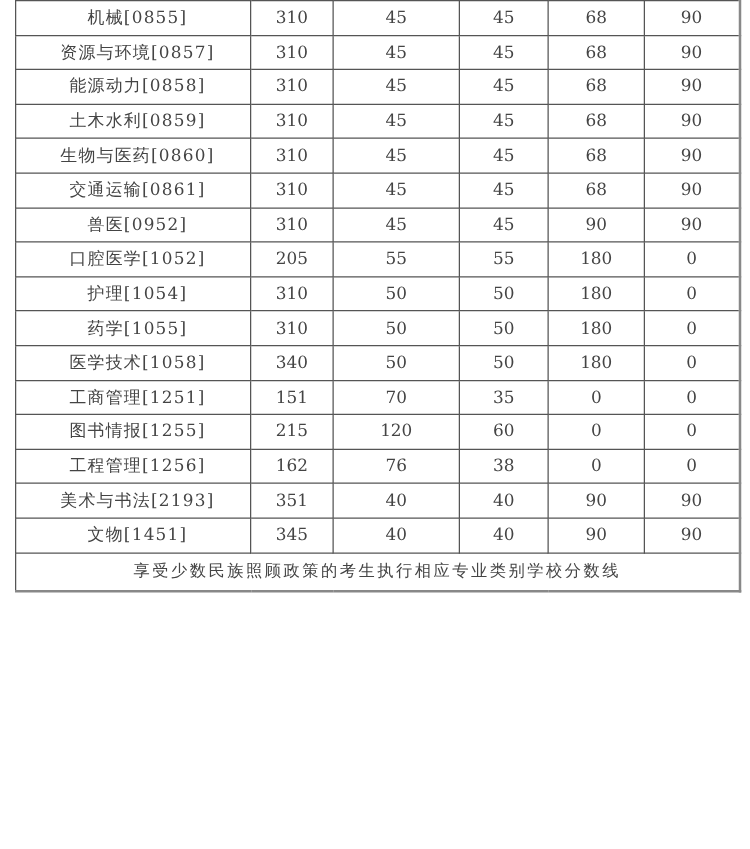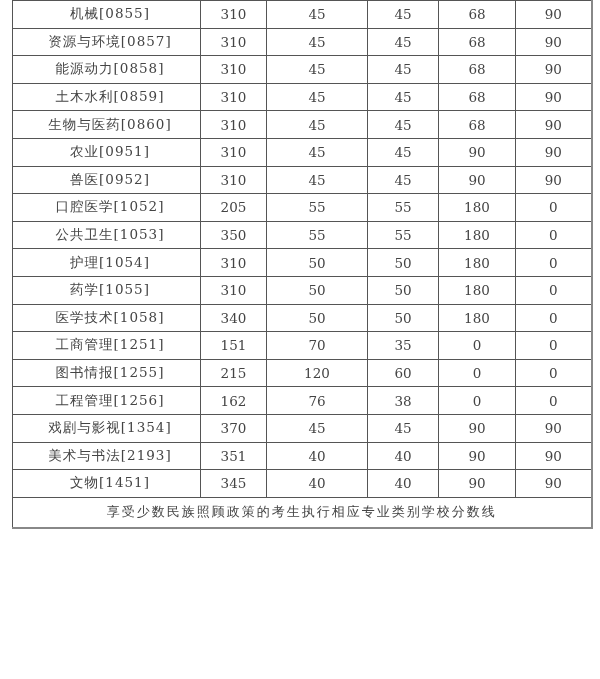--- a/index.html
+++ b/index.html
@@ -58,46 +58,38 @@
       </tr>
       <tr>
         <td class="name">生物与医药[0860]</td>
         <td>310</td>
         <td>45</td>
         <td>45</td>
         <td>68</td>
         <td>90</td>
       </tr>
       <tr>
-        <td class="name">农业[0951]</td>
+        <td class="name">交通运输[0861]</td>
         <td>310</td>
         <td>45</td>
         <td>45</td>
-        <td>90</td>
+        <td>68</td>
         <td>90</td>
       </tr>
       <tr>
         <td class="name">兽医[0952]</td>
         <td>310</td>
         <td>45</td>
         <td>45</td>
         <td>90</td>
         <td>90</td>
       </tr>
       <tr>
         <td class="name">口腔医学[1052]</td>
         <td>205</td>
-        <td>55</td>
-        <td>55</td>
-        <td>180</td>
-        <td>0</td>
-      </tr>
-      <tr>
-        <td class="name">公共卫生[1053]</td>
-        <td>350</td>
         <td>55</td>
         <td>55</td>
         <td>180</td>
         <td>0</td>
       </tr>
       <tr>
         <td class="name">护理[1054]</td>
         <td>310</td>
         <td>50</td>
         <td>50</td>
@@ -138,28 +130,20 @@
       </tr>
       <tr>
         <td class="name">工程管理[1256]</td>
         <td>162</td>
         <td>76</td>
         <td>38</td>
         <td>0</td>
         <td>0</td>
       </tr>
       <tr>
-        <td class="name">戏剧与影视[1354]</td>
-        <td>370</td>
-        <td>45</td>
-        <td>45</td>
-        <td>90</td>
-        <td>90</td>
-      </tr>
-      <tr>
         <td class="name">美术与书法[2193]</td>
         <td>351</td>
         <td>40</td>
         <td>40</td>
         <td>90</td>
         <td>90</td>
       </tr>
       <tr>
         <td class="name">文物[1451]</td>
         <td>345</td>

